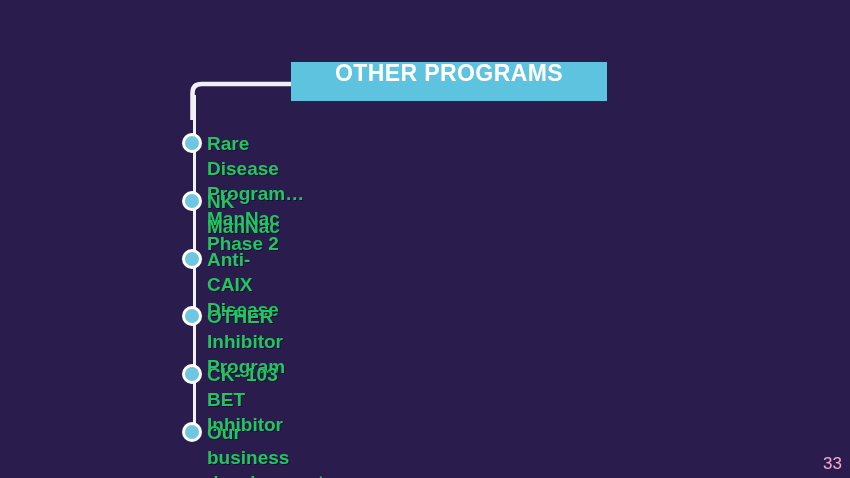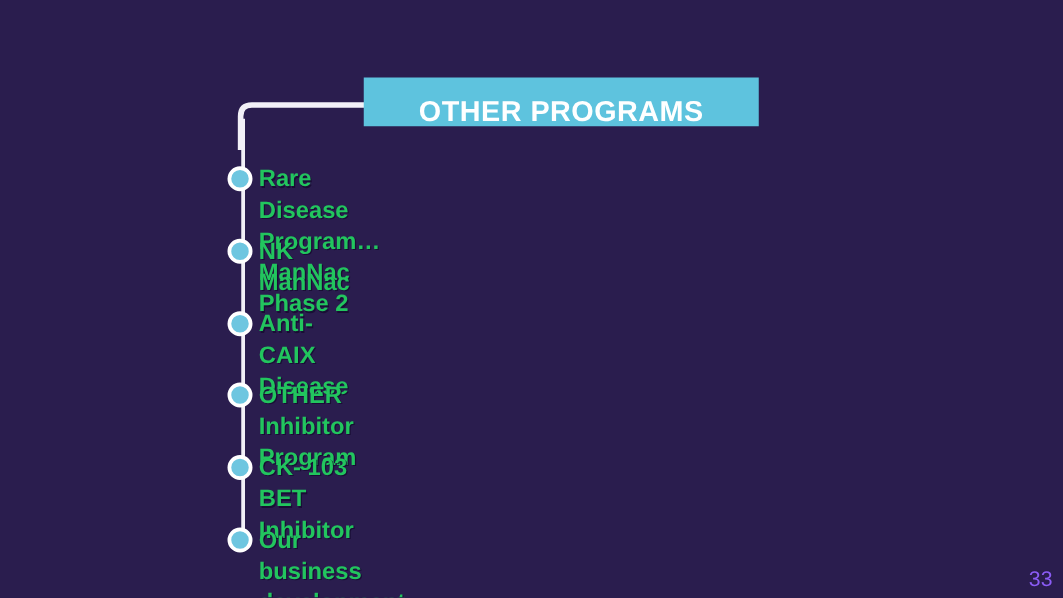--- a/index.html
+++ b/index.html
@@ -19,21 +19,21 @@
 
   
   #header-box {
     position: absolute;
     left: 291px;
     top: 62px;
     width: 316px;
     height: 39px;
     background: #5ec3de;
     display: flex;
-    align-items: flex-end;
+    align-items: flex-start;
     justify-content: center;
   }
   #header-title {
     color: #ffffff;
     font-size: 23px;
     font-weight: bold;
     letter-spacing: 0.4px;
     line-height: 1;
     white-space: nowrap;
   }
@@ -84,21 +84,21 @@
     line-height: 25px;
     white-space: pre-line;
     text-shadow: 1px 1px 0 rgba(20,10,45,0.75);
   }
 
   
   #page-number {
     position: absolute;
     right: 8px;
     bottom: 6px;
-    color: #8b5cf6;
+    color: #f9a8d4;
     font-size: 17px;
     font-weight: normal;
     line-height: 1;
   }
 </style>
 </head>
 <body>
 
 <div id="slide">
 

